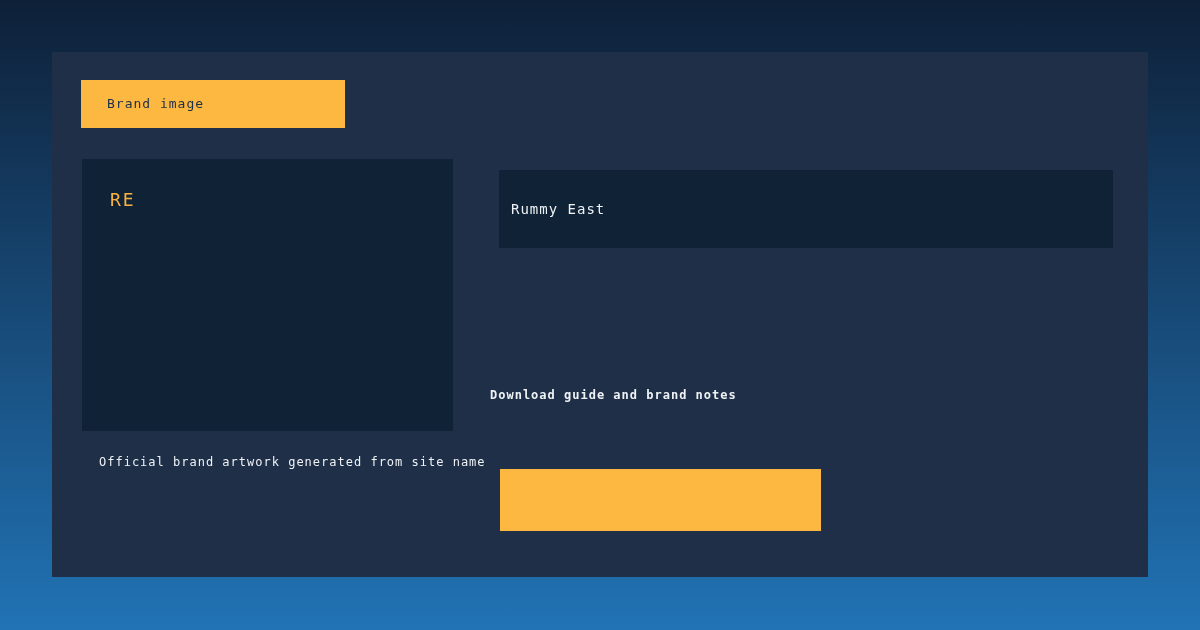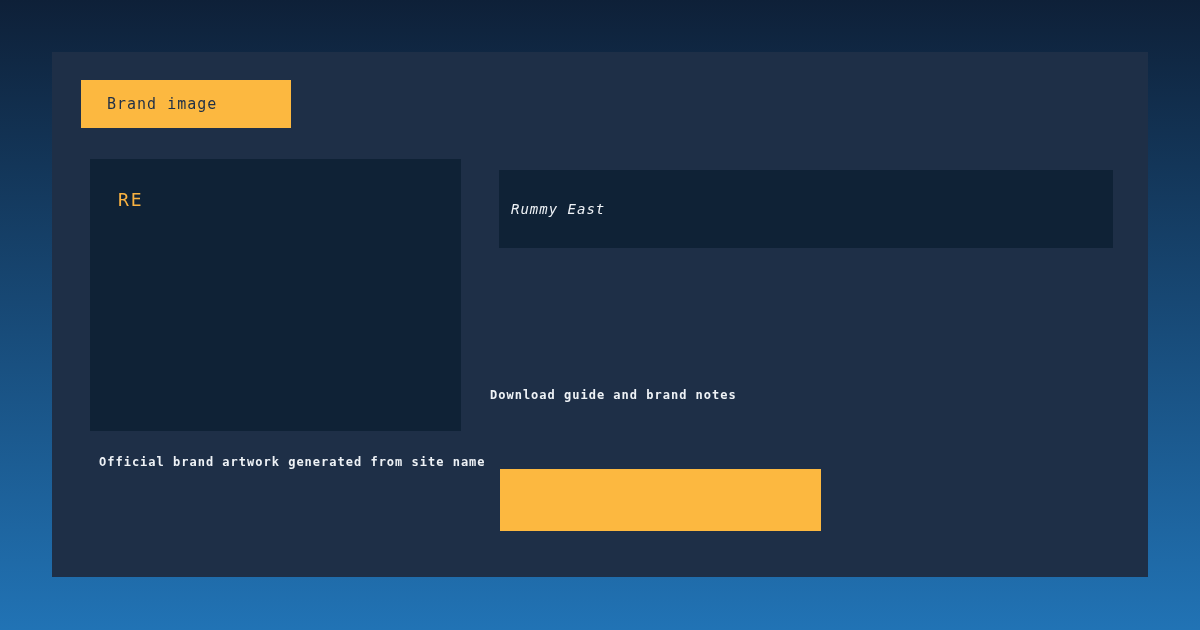--- a/index.html
+++ b/index.html
@@ -21,64 +21,62 @@
   }
   .panel{
     position:absolute;
     left:52px; top:52px;
     width:1096px; height:525px;
     background:var(--panel);
   }
   .brand-badge{
     position:absolute;
     left:29px; top:28px;
-    width:210px; height:48px;
+    width:264px; height:48px;
     background:var(--accent);
     color:var(--text_dark);
-    font-size:15px;
+    font-size:13px;
     line-height:48px;
     padding-left:26px;
     letter-spacing:1px;
   }
   .artwork-card{
     position:absolute;
     left:30px; top:107px;
     width:371px; height:272px;
     background:var(--card);
-    margin-left:8px;
   }
   .monogram{
     position:absolute;
     left:28px; top:30px;
     color:var(--monogram);
     font-size:18px;
     letter-spacing:2px;
   }
   .artwork-caption{
     position:absolute;
     left:47px; top:403px;
     color:var(--text_light);
     font-size:12px;
-    font-weight:bold;
+    font-weight:normal;
     letter-spacing:1px;
   }
   .title-bar{
     position:absolute;
     left:447px; top:118px;
     width:614px; height:78px;
     background:var(--card);
     display:flex;
     align-items:center;
   }
   .title-bar-label{
     color:var(--text_light);
     font-size:14px;
     padding-left:12px;
     letter-spacing:1px;
-    font-style:italic;
   }
   .download-note{
     position:absolute;
     left:438px; top:336px;
     color:var(--text_light);
     font-size:12px;
     font-weight:bold;
     letter-spacing:1px;
   }
   .cta-rect{

